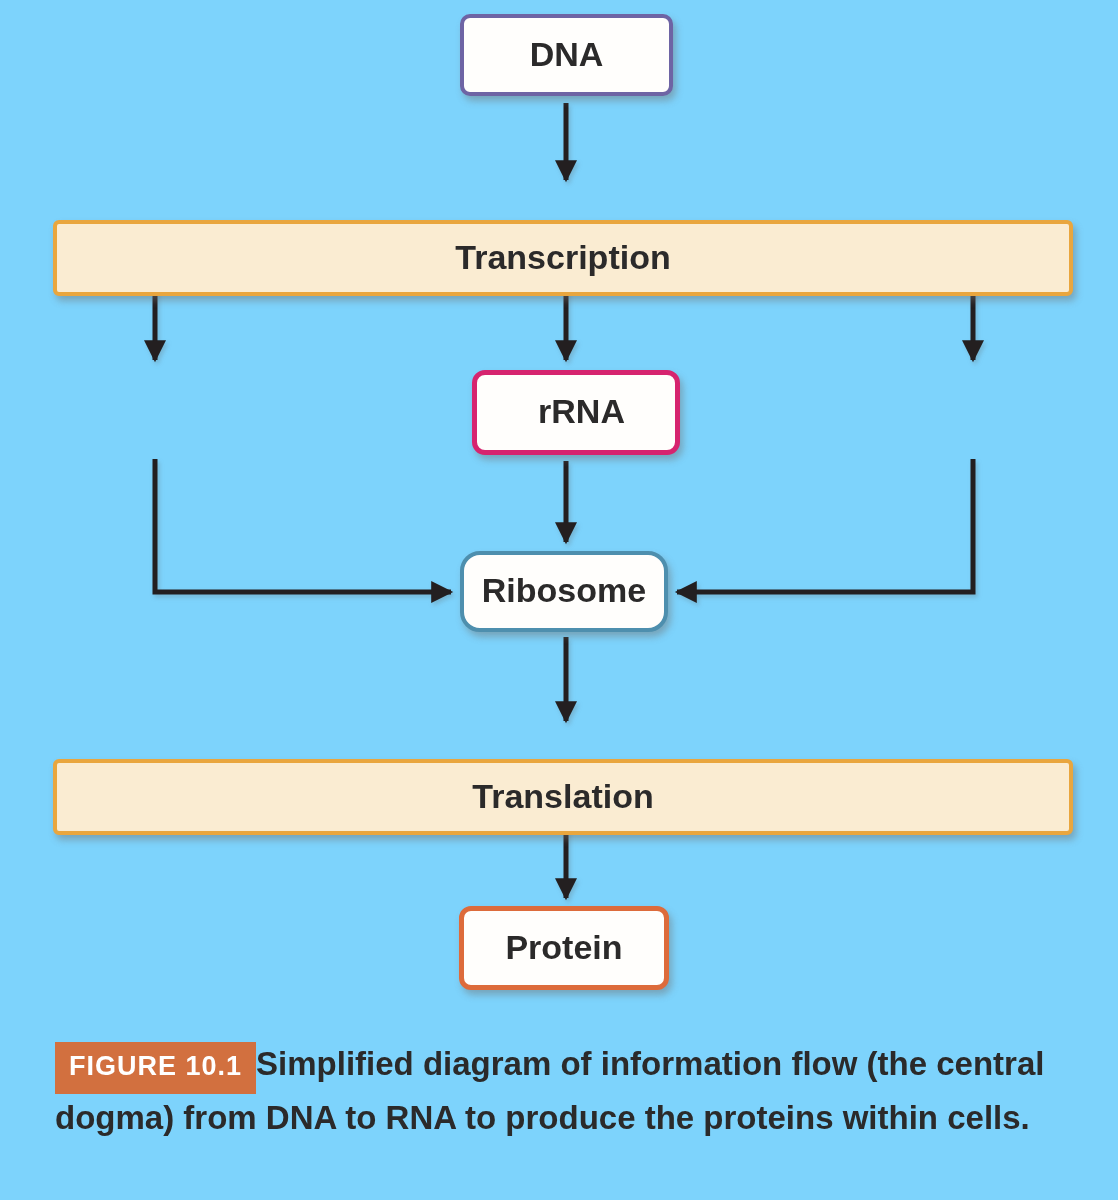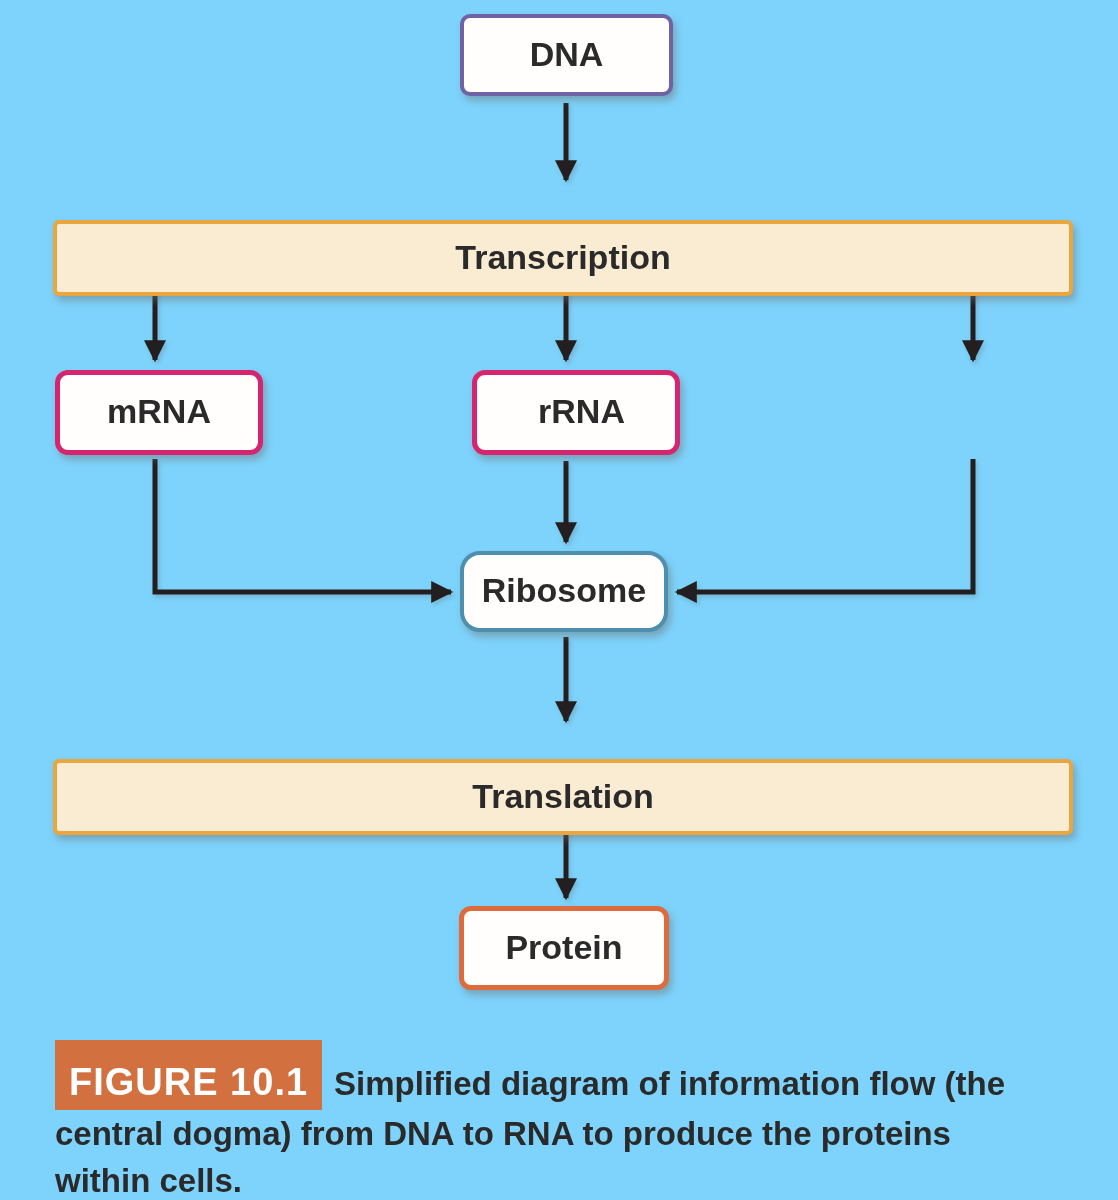--- a/index.html
+++ b/index.html
@@ -80,24 +80,24 @@
     margin: 0;
     font-size: 33px;
     line-height: 47px;
     font-weight: bold;
     color: var(--text);
   }
   .badge {
     display: inline-block;
     background: var(--badge-bg);
     color: var(--badge-text);
-    font-size: 38px;
+    font-size: 27px;
     letter-spacing: 1px;
-    padding: 19px 14px 4px 14px;
-    margin-right: 12px;
+    padding: 1px 14px 4px 14px;
+    margin-right: 0;
     vertical-align: baseline;
   }
 </style>
 </head>
 <body>
 
 <div class="canvas">
 
   <svg class="connectors" viewBox="0 0 1118 1010" xmlns="http://www.w3.org/2000/svg">
     <defs>
@@ -117,23 +117,20 @@
   </svg>
 
   <div class="node dna">
     <span>DNA</span>
   </div>
 
   <div class="node process transcription">
     <span>Transcription</span>
   </div>
 
-  <div class="node rna mrna">
-    <span>mRNA</span>
-  </div>
 
   <div class="node rna rrna">
     <span>rRNA</span>
   </div>
 
 
   <div class="node ribosome">
     <span>Ribosome</span>
   </div>
 

